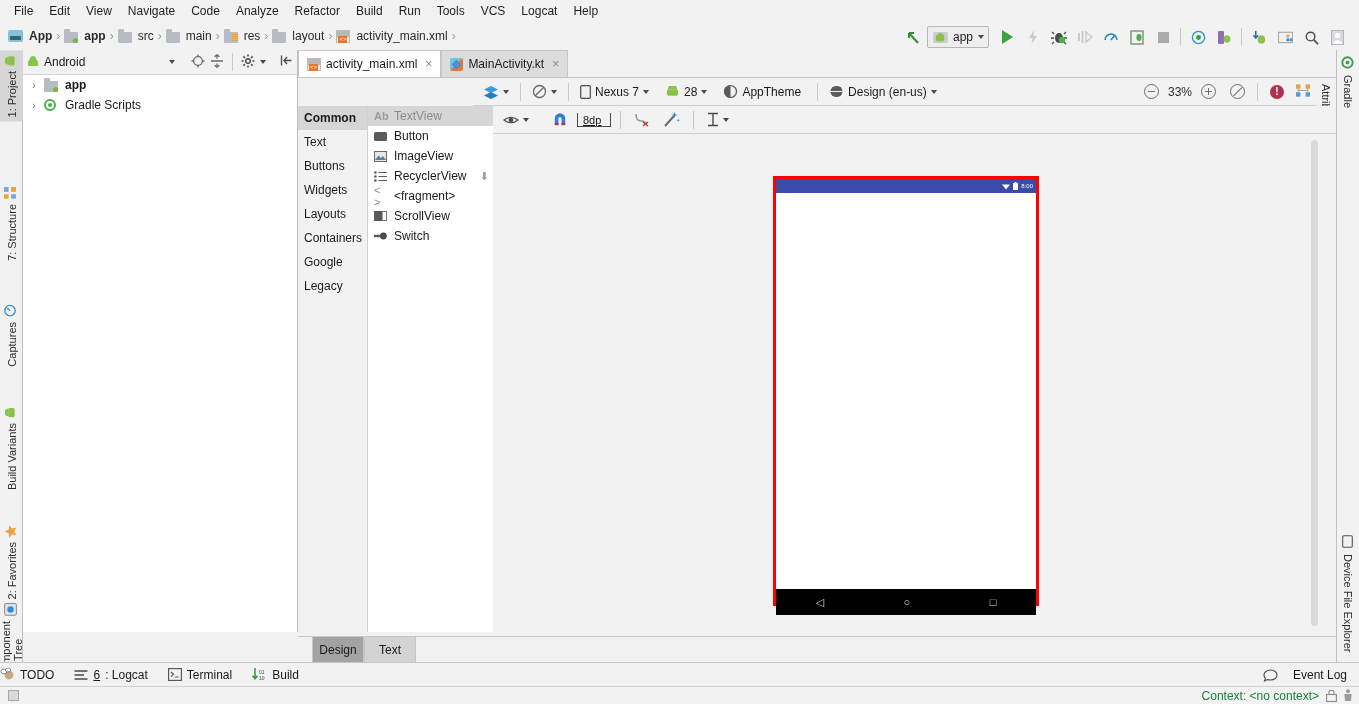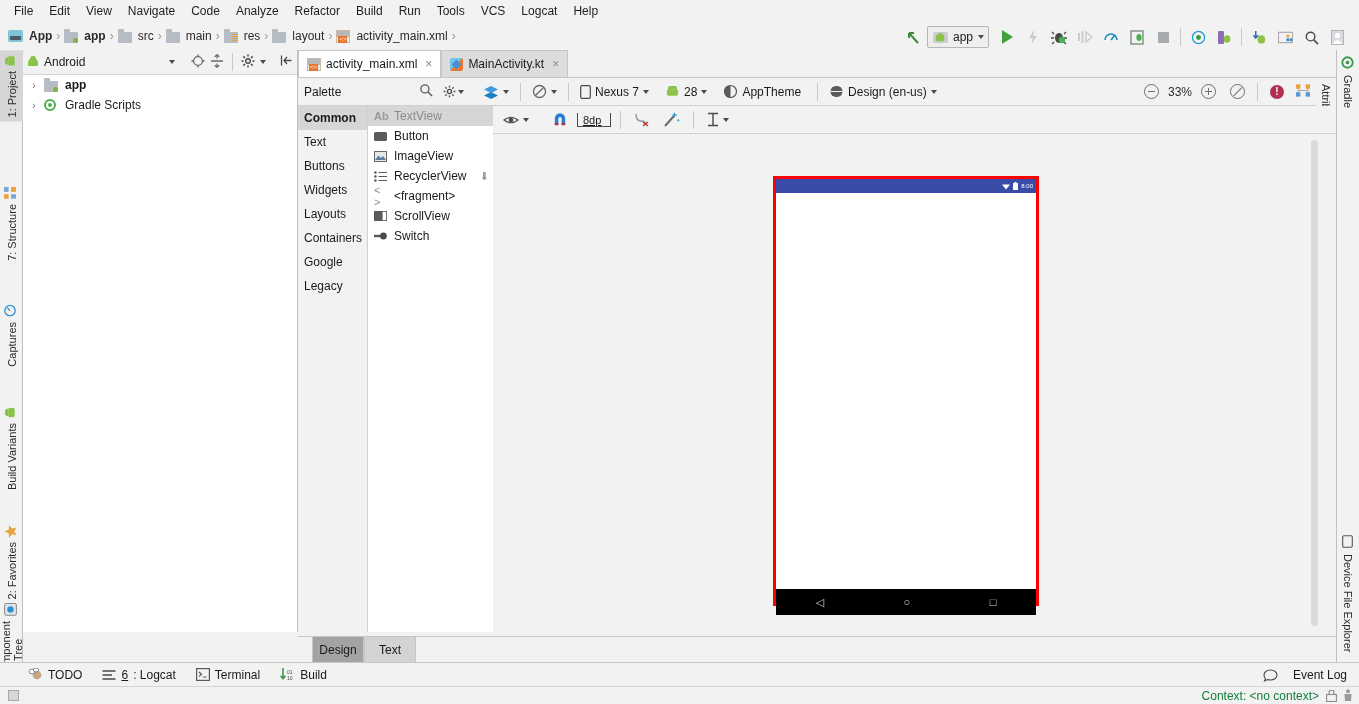--- a/index.html
+++ b/index.html
@@ -231,21 +231,21 @@
     width:52px; display:flex; align-items:center; justify-content:center;
     font-size:12px; border-left:1px solid #c6c6c6; border-right:1px solid #c6c6c6;
   }
   .dttab.active { background:#a3a3a3; }
   .dttab.inactive { background:#d3d3d3; }
 
   
   .bottombar {
     position:absolute; left:0; top:662px; width:1359px; height:24px;
     background:#f2f2f2; border-top:1px solid #c6c6c6;
-    display:flex; align-items:center; padding-left:28px; gap:20px;
+    display:flex; align-items:center; gap:20px;
   }
   .bitem { display:flex; align-items:center; gap:5px; font-size:12px; }
   .bitem .u { text-decoration: underline; }
   .eventlog { position:absolute; right:12px; top:0; height:24px; display:flex; align-items:center; gap:15px; font-size:12px; }
 
   .statusbar {
     position:absolute; left:0; top:686px; width:1359px; height:18px;
     background:#f2f2f2; border-top:1px solid #d4d4d4;
     display:flex; align-items:center; padding-left:8px; gap:8px; font-size:12px;
   }
@@ -572,41 +572,20 @@
       </div>
       <div class="etab inactive">
         <span style="display: inline-flex;">
           <span class="ic-kt"></span>
         </span>
         <span>MainActivity.kt</span>
         <span class="x">×</span>
       </div>
     </div>
 
-  <div class="palettehdr">
-    <span class="ptitle">Palette</span>
-    <span>
-      <svg width="14" height="14" viewBox="0 0 15 15">
-          <circle cx="6.3" cy="6.3" r="4.3" fill="none" stroke="#5a5a5a" stroke-width="1.4"></circle>
-          <path d="M9.6 9.6 L14 14" stroke="#5a5a5a" stroke-width="1.5"></path>
-        </svg>
-    </span>
-    <span style="display:flex;align-items:center;gap:2px;">
-      <svg width="13" height="13" viewBox="0 0 14 14">
-          <circle cx="7" cy="7" r="2.2" fill="none" stroke="#4a4a4a" stroke-width="1.4"></circle>
-          <path d="M7 0.7 L7 2.6 M7 11.4 L7 13.3 M0.7 7 L2.6 7 M11.4 7 L13.3 7 M2.5 2.5 L3.9 3.9 M10.1 10.1 L11.5 11.5 M11.5 2.5 L10.1 3.9 M3.9 10.1 L2.5 11.5" stroke="#4a4a4a" stroke-width="1.5"></path>
-        </svg>
-      <span class="caret"></span>
-    </span>
-    <span>
-      <svg width="13" height="13" viewBox="0 0 13 13">
-          <path d="M1.5 1.5 L1.5 11.5 M11.5 6.5 L4 6.5 M7 3 L4 6.5 L7 10" stroke="#4a4a4a" stroke-width="1.3" fill="none"></path>
-        </svg>
-    </span>
-  </div>
 
   <div class="dtoolbar">
     <span class="dbtn">
       <svg width="16" height="14" viewBox="0 0 16 14">
           <path d="M8 1 L15 4.5 L8 8 L1 4.5 Z" fill="#3d9ae0"></path>
           <path d="M8 7 L15 10.5 L8 14 L1 10.5 Z" fill="#1f7fc4"></path>
         </svg>
       <span class="caret"></span>
     </span>
     <span class="sepv"></span>

